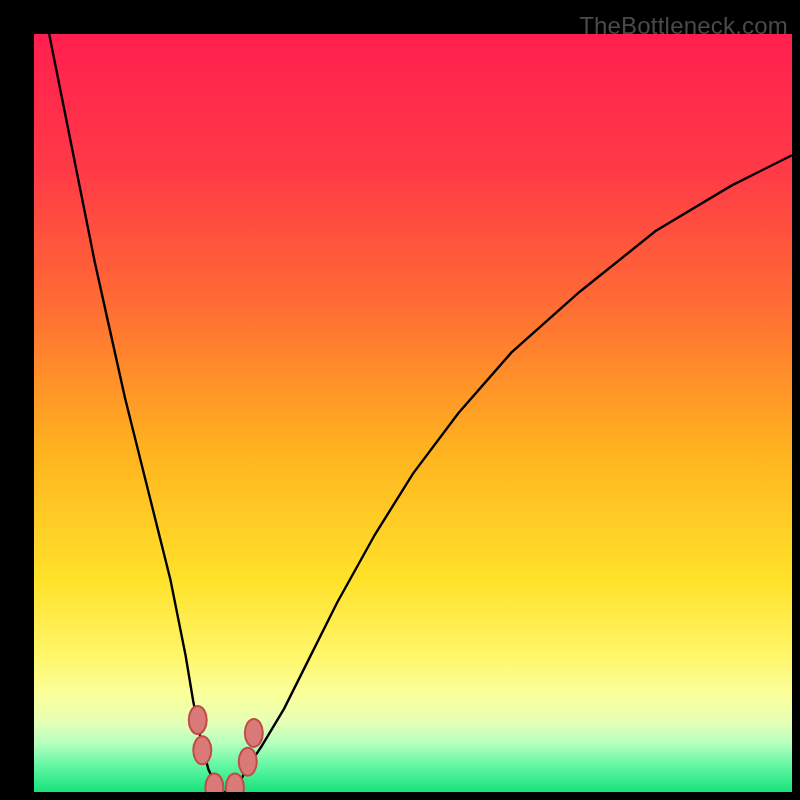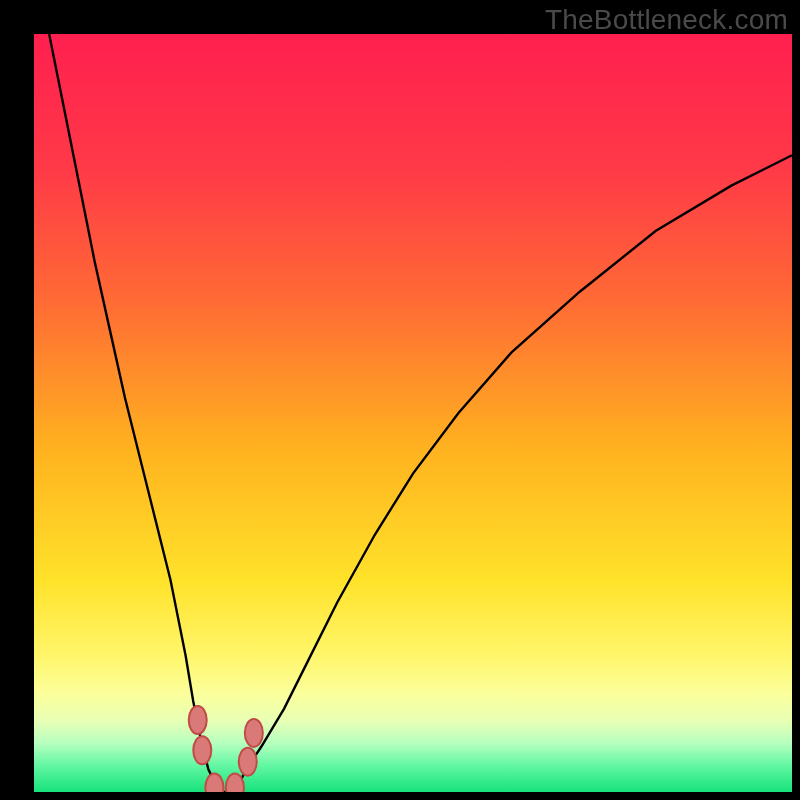--- a/index.html
+++ b/index.html
@@ -35,24 +35,24 @@
   }
   .svg-layer {
     position: absolute;
     left: 0;
     top: 0;
     width: 100%;
     height: 100%;
   }
   .watermark {
     position: absolute;
-    top: 4px;
+    top: 12px;
     right: 12px;
     font-family: Arial, Helvetica, sans-serif;
-    font-size: 28px;
+    font-size: 24px;
     color: #4a4a4a;
     letter-spacing: 0.2px;
   }
 </style>
 </head>
 <body>
 
 <div class="frame">
 
   <div class="plot">

